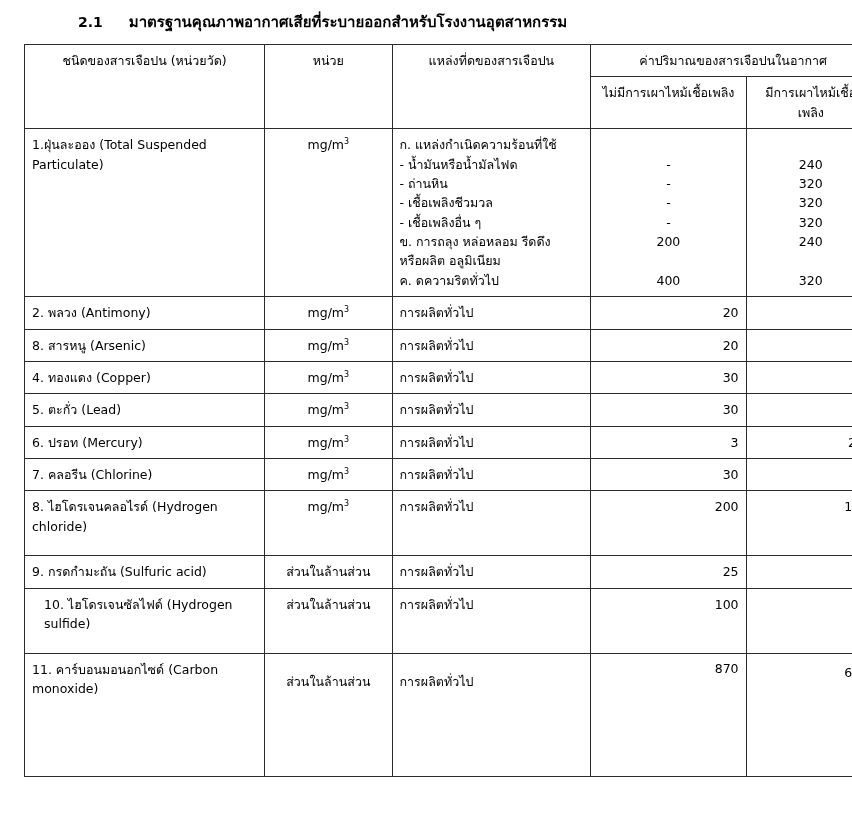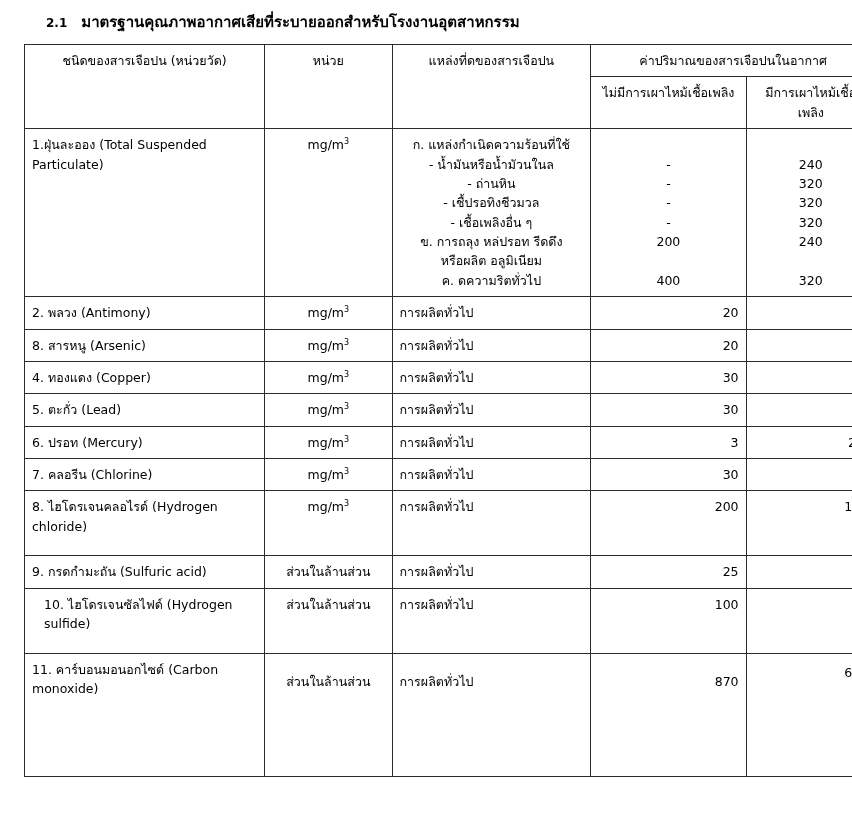--- a/index.html
+++ b/index.html
@@ -23,25 +23,27 @@
     display: flex;
     align-items: baseline;
     gap: 14px;
     font-size: 15px;
     font-weight: bold;
     margin: 4px 0 10px 32px;
     letter-spacing: 0;
   }
   .heading .num {
     font-weight: bold;
-    font-size: 12px;
+    font-size: 14px;
+    margin-left: 32px;
   }
   .heading .ttl {
     font-weight: bold;
     font-size: 15px;
+    margin-left: 12px;
   }
   table.std {
     border-collapse: collapse;
     width: 852px;
     margin-left: 10px;
     table-layout: fixed;
   }
   table.std th, table.std td {
     border: 1px solid #2b2b2b;
     vertical-align: top;
@@ -63,21 +65,21 @@
   .col-v1     { width: 150px; }
   .col-v2     { width: 125px; }
   td.l { text-align: left; }
   td.unit { text-align: center; vertical-align: middle; }
   td.src { text-align: left; vertical-align: middle; }
   td.val { text-align: right; vertical-align: middle; }
 
   sup { font-size: 8px; vertical-align: super; line-height: 0; }
 
   .srclist div {
-    text-align: center;
+    text-align: left;
     white-space: nowrap;
   }
   .row-first td { padding-top: 7px; }
   .vals-stack div {
     text-align: center;
     white-space: nowrap;
   }
   .blank-cell { height: 72px; }
 </style>
 </head>
@@ -112,25 +114,25 @@
     </thead>
     <tbody>
 
       <tr class="row-first">
         <td class="l">1.ฝุ่นละออง (Total Suspended Particulate)</td>
         <td class="unit" style="vertical-align:top;text-align:center;">
           <span>mg/m</span><sup>3</sup>
         </td>
         <td class="l srclist">
           <div>ก. แหล่งกำเนิดความร้อนที่ใช้</div>
-          <div>- น้ำมันหรือน้ำมัวนในล</div>
+          <div>- น้ำมันหรือน้ำมัลไฟด</div>
           <div>- ถ่านหิน</div>
-          <div>- เชื้ปรอทิงชีวมวล</div>
+          <div>- เชื้อเพลิงชีวมวล</div>
           <div>- เชื้อเพลิงอื่น ๆ</div>
-          <div>ข. การถลุง หล่ปรอท รีดดึง</div>
+          <div>ข. การถลุง หล่อหลอม รีดดึง</div>
           <div>หรือผลิต อลูมิเนียม</div>
           <div>ค. ดความริตทั่วไป</div>
         </td>
         <td class="vals-stack">
           <div>&nbsp;</div>
           <div>-</div>
           <div>-</div>
           <div>-</div>
           <div>-</div>
           <div>200</div>
@@ -218,19 +220,19 @@
         <td class="unit"><span>ส่วนในล้านส่วน</span><sup></sup></td>
         <td class="src">การผลิตทั่วไป</td>
         <td class="val">100</td>
         <td class="val">80</td>
       </tr>
 
       <tr>
         <td class="l blank-cell" style="height:110px;">11. คาร์บอนมอนอกไซด์ (Carbon monoxide)</td>
         <td class="unit" style="vertical-align:top;padding-top:18px;"><span>ส่วนในล้านส่วน</span><sup></sup></td>
         <td class="src" style="vertical-align:top;padding-top:18px;">การผลิตทั่วไป</td>
-        <td class="val" style="vertical-align:top;padding-top:18px;">870</td>
+        <td class="val" style="vertical-align:top;padding-top:5px;">870</td>
         <td class="val" style="vertical-align:top;padding-top:9px;">690</td>
       </tr>
 
     </tbody>
   </table>
 </div>
 
 </body></html>

